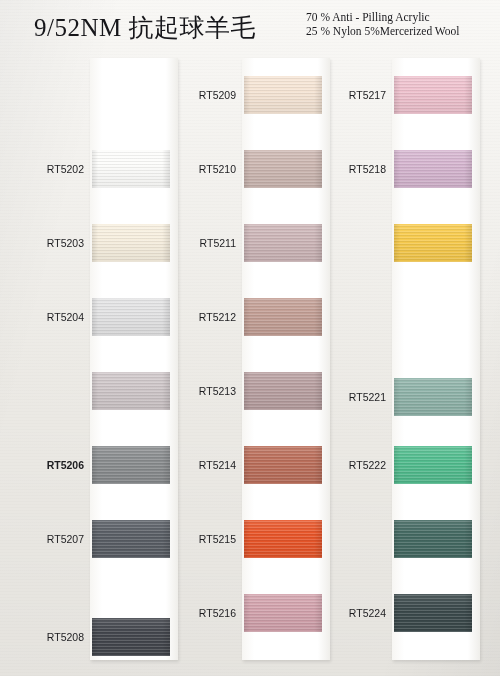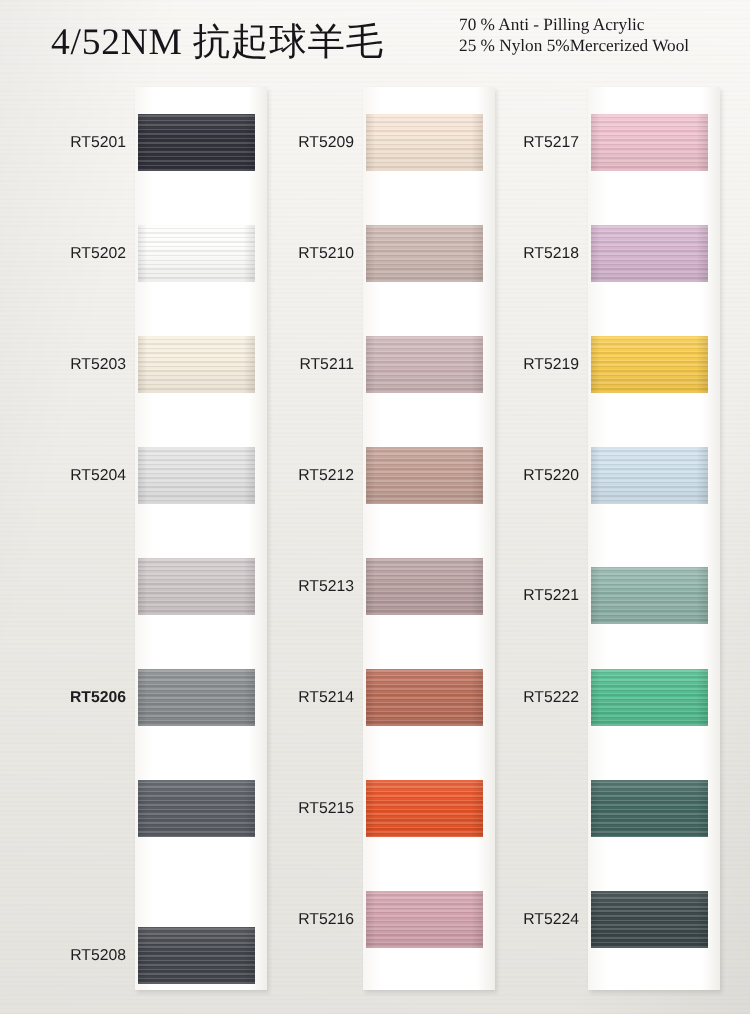--- a/index.html
+++ b/index.html
@@ -133,53 +133,50 @@
       linear-gradient(180deg, rgba(255,255,255,0.10) 0%, rgba(0,0,0,0) 35%, rgba(0,0,0,0.06) 100%);
     pointer-events: none;
   }
 </style>
 </head>
 <body>
 
 <div id="card-background"></div>
 
 <div id="header">
-  <div id="title">4/52NM 抗起球羊毛</div>
+  <div id="title">9/52NM 抗起球羊毛</div>
   <div id="composition">
     <span class="composition-line">70 % Anti - Pilling Acrylic</span>
     <span class="composition-line">25 % Nylon   5%Mercerized Wool</span>
   </div>
 </div>
 
 <div class="column" id="column-1">
   <div class="paper-strip"></div>
-<div class="swatch-row" style="top: 18px;">
-      <div class="swatch-label">RT5201</div>
-      <div class="swatch" style="background: rgb(51, 51, 61);"></div>
-    </div>
     <div class="swatch-row" style="top: 92px;">
       <div class="swatch-label">RT5202</div>
       <div class="swatch" style="background: rgb(253, 253, 251);"></div>
     </div>
     <div class="swatch-row" style="top: 166px;">
       <div class="swatch-label">RT5203</div>
       <div class="swatch" style="background: rgb(247, 239, 223);"></div>
     </div>
     <div class="swatch-row" style="top: 240px;">
       <div class="swatch-label">RT5204</div>
       <div class="swatch" style="background: rgb(227, 227, 228);"></div>
     </div>
     <div class="swatch-row" style="top: 314px;">
       <div class="swatch" style="background: rgb(207, 199, 201);"></div>
     </div>
     <div class="swatch-row" style="top: 388px; font-weight: bold;">
       <div class="swatch-label">RT5206</div>
       <div class="swatch" style="background: rgb(138, 141, 143);"></div>
     </div>
     <div class="swatch-row" style="top: 462px;">
+      <div class="swatch-label">RT5207</div>
       <div class="swatch" style="background: rgb(90, 95, 102);"></div>
     </div>
     <div class="swatch-row" style="top: 560px;">
       <div class="swatch-label">RT5208</div>
       <div class="swatch" style="background: rgb(68, 71, 78);"></div>
     </div>
   </div>
 <div class="column" id="column-2">
   <div class="paper-strip"></div>
 <div class="swatch-row" style="top: 18px;">
@@ -219,26 +216,21 @@
   <div class="paper-strip"></div>
 <div class="swatch-row" style="top: 18px;">
       <div class="swatch-label">RT5217</div>
       <div class="swatch" style="background: rgb(239, 194, 206);"></div>
     </div>
     <div class="swatch-row" style="top: 92px;">
       <div class="swatch-label">RT5218</div>
       <div class="swatch" style="background: rgb(214, 182, 208);"></div>
     </div>
     <div class="swatch-row" style="top: 166px;">
-      <div class="swatch-label">RT5219</div>
       <div class="swatch" style="background: rgb(248, 203, 78);"></div>
-    </div>
-    <div class="swatch-row" style="top: 240px;">
-      <div class="swatch-label">RT5220</div>
-      <div class="swatch" style="background: rgb(207, 224, 236);"></div>
     </div>
     <div class="swatch-row" style="top: 320px;">
       <div class="swatch-label">RT5221</div>
       <div class="swatch" style="background: rgb(143, 179, 169);"></div>
     </div>
     <div class="swatch-row" style="top: 388px;">
       <div class="swatch-label">RT5222</div>
       <div class="swatch" style="background: rgb(83, 189, 143);"></div>
     </div>
     <div class="swatch-row" style="top: 462px;">

